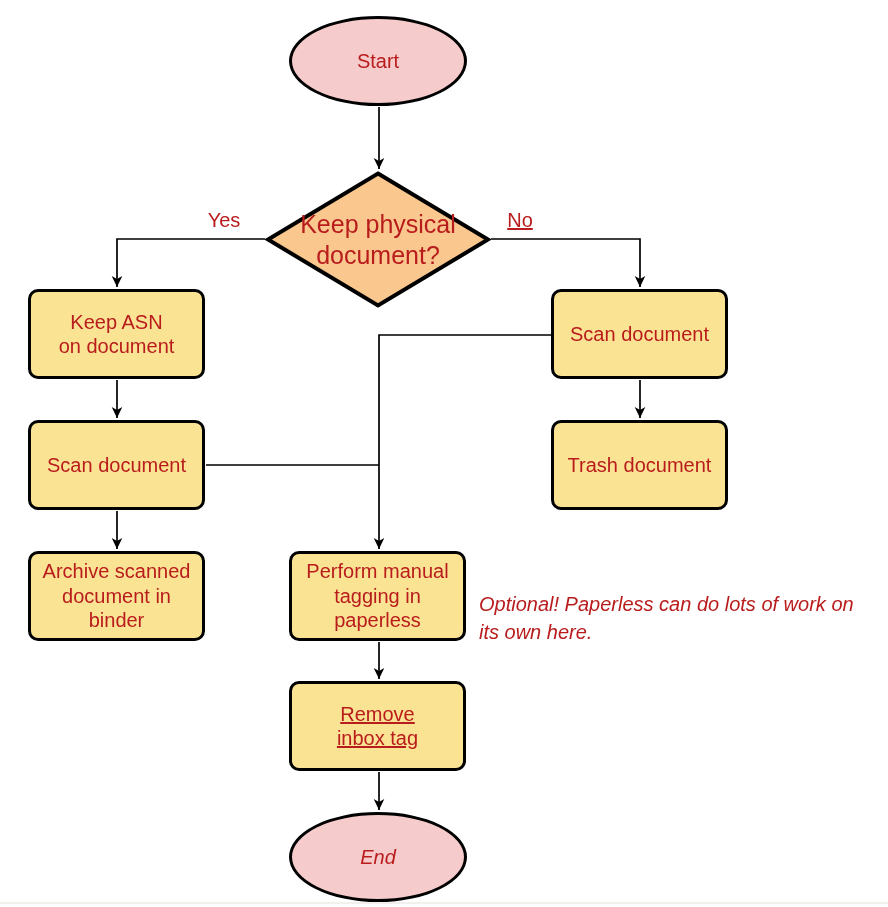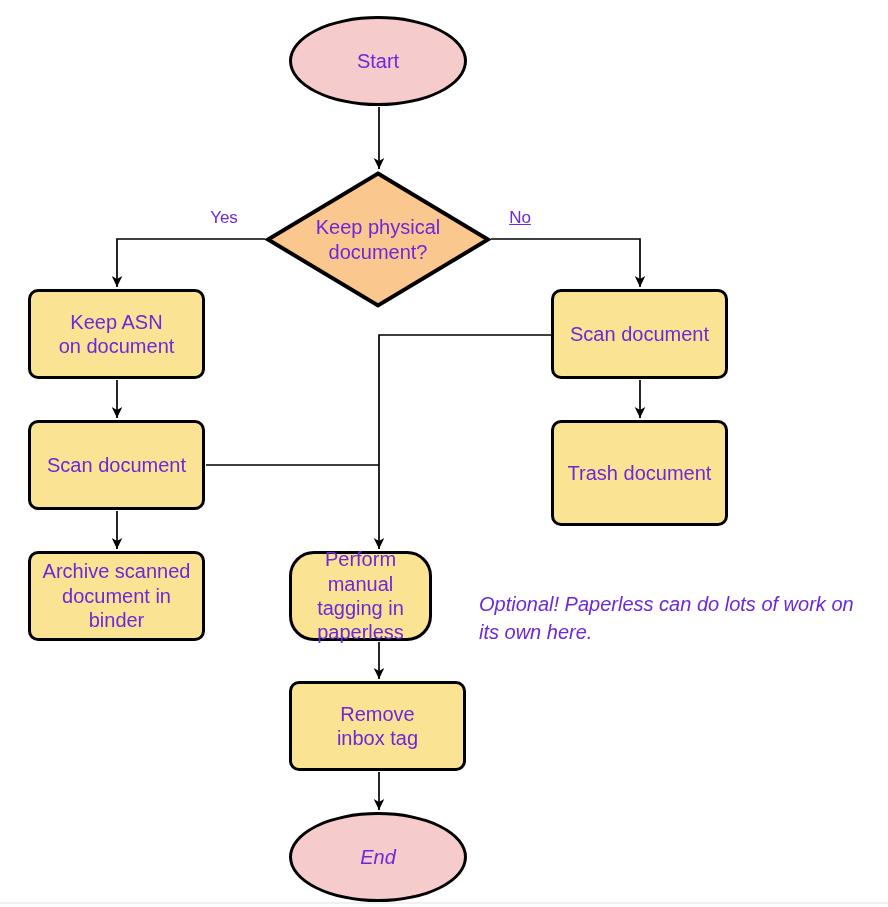--- a/index.html
+++ b/index.html
@@ -7,21 +7,21 @@
     padding: 0;
     background: #ffffff;
     font-family: "Liberation Sans", sans-serif;
   }
   #canvas {
     position: relative;
     width: 888px;
     height: 907px;
     background: #ffffff;
     overflow: hidden;
-    color: #6d28d9;
+    color: #b91c1c;
   }
   #connector-layer {
     position: absolute;
     left: 0; top: 0;
     width: 888px; height: 907px;
   }
   .edge {
     fill: none;
     stroke: #000000;
     stroke-width: 1.7;
@@ -43,48 +43,48 @@
   .terminal {
     border-radius: 50%;
     background: #F6CBCB;
   }
   
   #node-start        { left: 289px; top: 16px;  width: 178px; height: 90px; }
   #node-write-asn    { left: 28px;  top: 289px; width: 177px; height: 90px; }
   #node-scan-left    { left: 28px;  top: 420px; width: 177px; height: 90px; }
   #node-archive      { left: 28px;  top: 551px; width: 177px; height: 90px; }
   #node-scan-right   { left: 551px; top: 289px; width: 177px; height: 90px; }
-  #node-trash        { left: 551px; top: 420px; width: 177px; height: 106px; }
-  #node-tagging      { left: 289px; top: 551px; width: 143px; height: 90px; border-radius: 25px; }
-  #node-remove-inbox { left: 289px; top: 681px; width: 177px; height: 90px; }
+  #node-trash        { left: 551px; top: 420px; width: 177px; height: 90px; }
+  #node-tagging      { left: 289px; top: 551px; width: 177px; height: 90px; }
+  #node-remove-inbox { left: 289px; top: 681px; width: 177px; height: 90px; text-decoration: underline; }
   #node-end          { left: 289px; top: 812px; width: 178px; height: 90px; font-style: italic; }
 
   #node-decision {
     position: absolute;
     left: 265px; top: 171px;
     width: 226px; height: 137px;
   }
   #node-decision svg { display: block; width: 100%; height: 100%; }
   #decision-label {
     position: absolute;
     left: 0; top: 0; right: 0; bottom: 0;
     display: flex;
     align-items: center;
     justify-content: center;
     text-align: center;
-    font-size: 20px;
+    font-size: 25px;
     line-height: 1.22;
     white-space: pre-line;
   }
   .edge-label {
     position: absolute;
     width: 56px;
     top: 208px;
     text-align: center;
-    font-size: 17px;
+    font-size: 20px;
     line-height: 1.2;
     background: #ffffff;
   }
   #edge-label-yes { left: 196px; }
   #edge-label-no  { left: 492px; text-decoration: underline; }
   #annotation {
     position: absolute;
     left: 479px;
     top: 591px;
     width: 412px;

